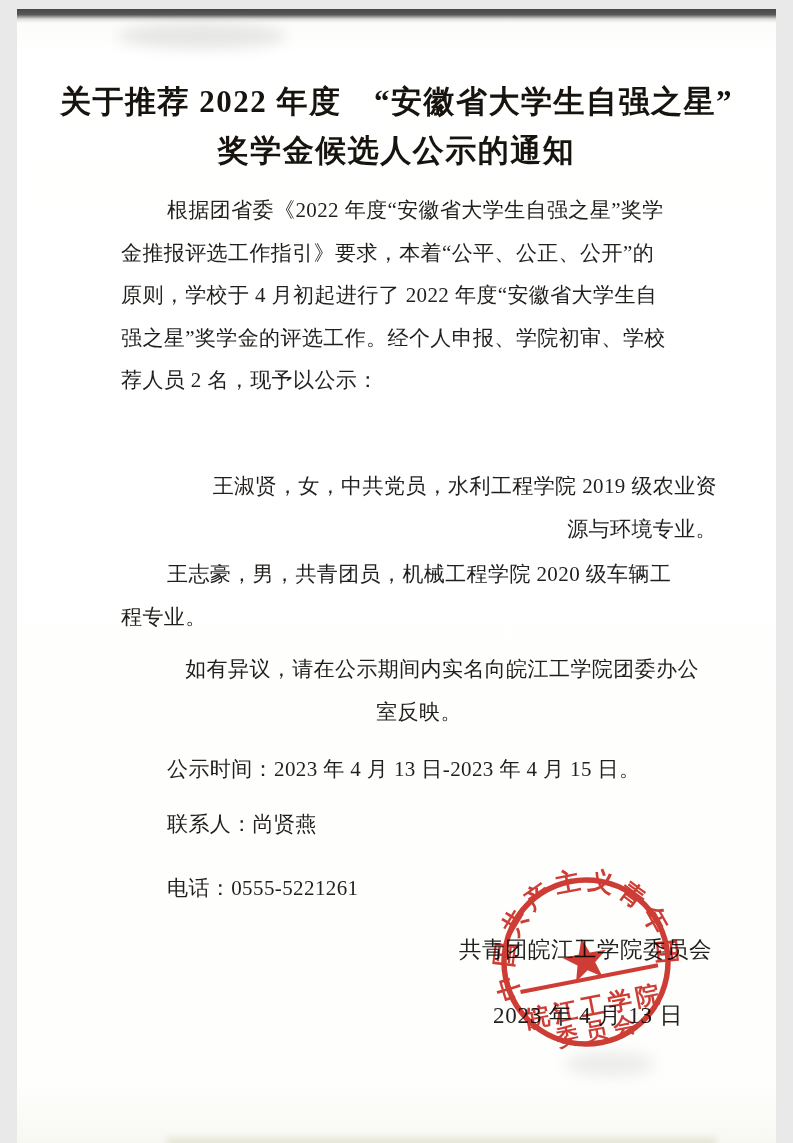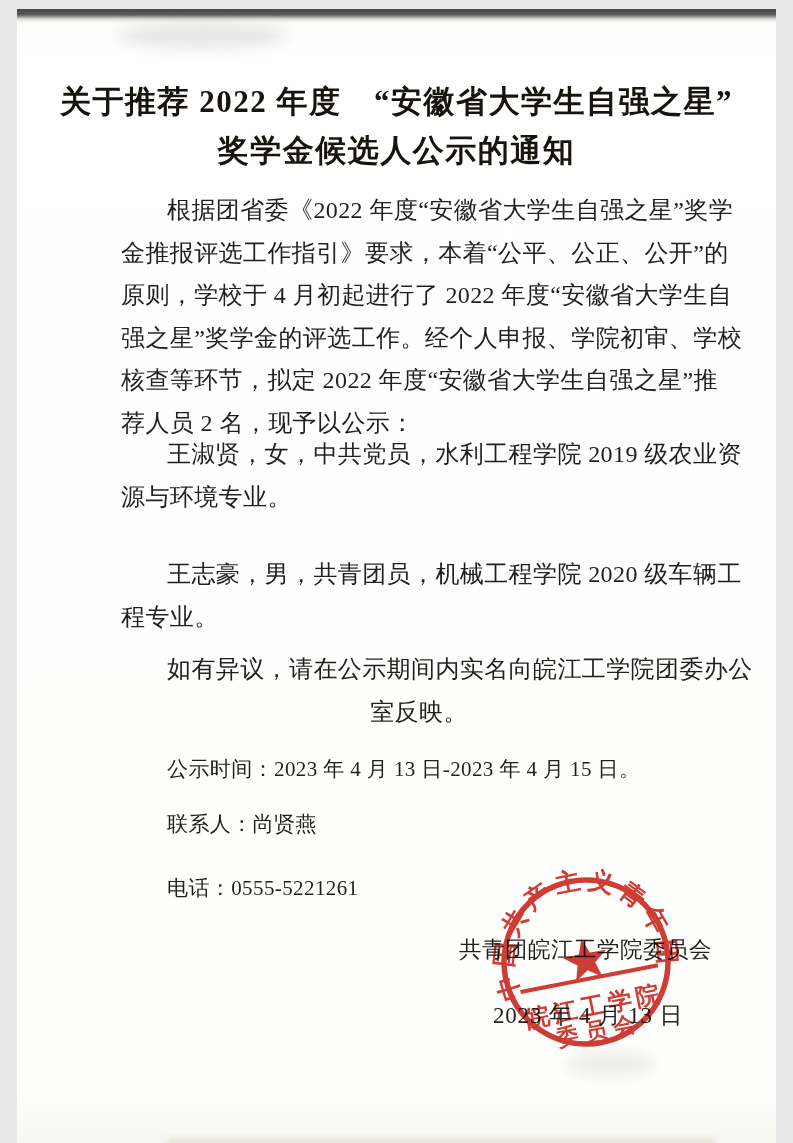--- a/index.html
+++ b/index.html
@@ -34,23 +34,23 @@
     background:rgba(160,160,160,.18);filter:blur(7px);
   }
   
   .title-block{position:absolute;top:68px;left:0;width:100%;text-align:center;}
   .title-line{
     font-size:31px;line-height:49px;font-weight:700;
     letter-spacing:1.5px;color:#17140f;white-space:nowrap;
   }
   
   .para{position:absolute;left:104px;width:596px;}
-  .line{font-size:24px;line-height:42.6px;letter-spacing:.4px;white-space:nowrap;}
+  .line{font-size:21px;line-height:42.6px;letter-spacing:.4px;white-space:nowrap;}
   .ind{padding-left:46px;}
-  .p1{top:180px;} .p2{top:424px;} .p3{top:544px;} .p4{top:639px;text-align:center;}
+  .p1{top:180px;} .p2{top:456px;text-align:right;} .p3{top:544px;} .p4{top:639px;text-align:center;}
   .single{position:absolute;left:150px;font-size:21px;letter-spacing:.4px;white-space:nowrap;}
   .time{top:746px;} .contact{top:801px;} .phone{top:865px;}
   
   .signature{position:absolute;left:442px;top:925px;font-size:22.5px;letter-spacing:.5px;white-space:nowrap;}
   .dateline{position:absolute;left:476px;top:991px;font-size:23px;letter-spacing:.8px;white-space:nowrap;}
   
   .seal{
     position:absolute;left:469px;top:853px;width:200px;height:200px;
     transform:rotate(-11deg);
     mix-blend-mode:multiply;opacity:.9;
@@ -69,21 +69,20 @@
   <div class="title-block">
     <div class="title-line">关于推荐 2022 年度　“安徽省大学生自强之星”</div>
     <div class="title-line">奖学金候选人公示的通知</div>
   </div>
 
   <div class="para p1">
     <div class="line ind">根据团省委《2022 年度“安徽省大学生自强之星”奖学</div>
     <div class="line">金推报评选工作指引》要求，本着“公平、公正、公开”的</div>
     <div class="line">原则，学校于 4 月初起进行了 2022 年度“安徽省大学生自</div>
     <div class="line">强之星”奖学金的评选工作。经个人申报、学院初审、学校</div>
-    <div class="line">核查等环节，拟定 2022 年度“安徽省大学生自强之星”推</div>
     <div class="line">荐人员 2 名，现予以公示：</div>
   </div>
 
   <div class="para p2">
     <div class="line ind">王淑贤，女，中共党员，水利工程学院 2019 级农业资</div>
     <div class="line">源与环境专业。</div>
   </div>
 
   <div class="para p3">
     <div class="line ind">王志豪，男，共青团员，机械工程学院 2020 级车辆工</div>

